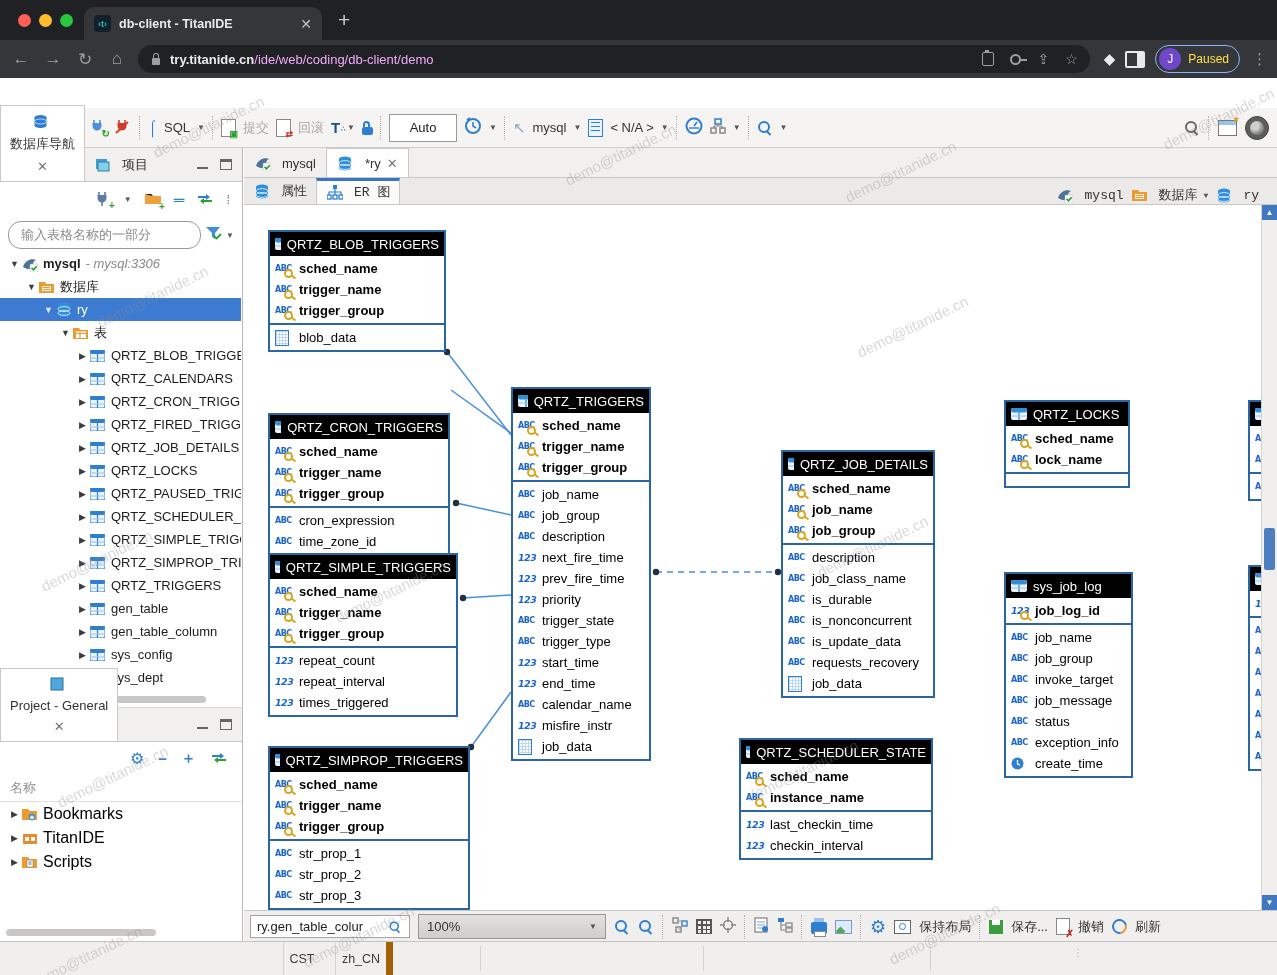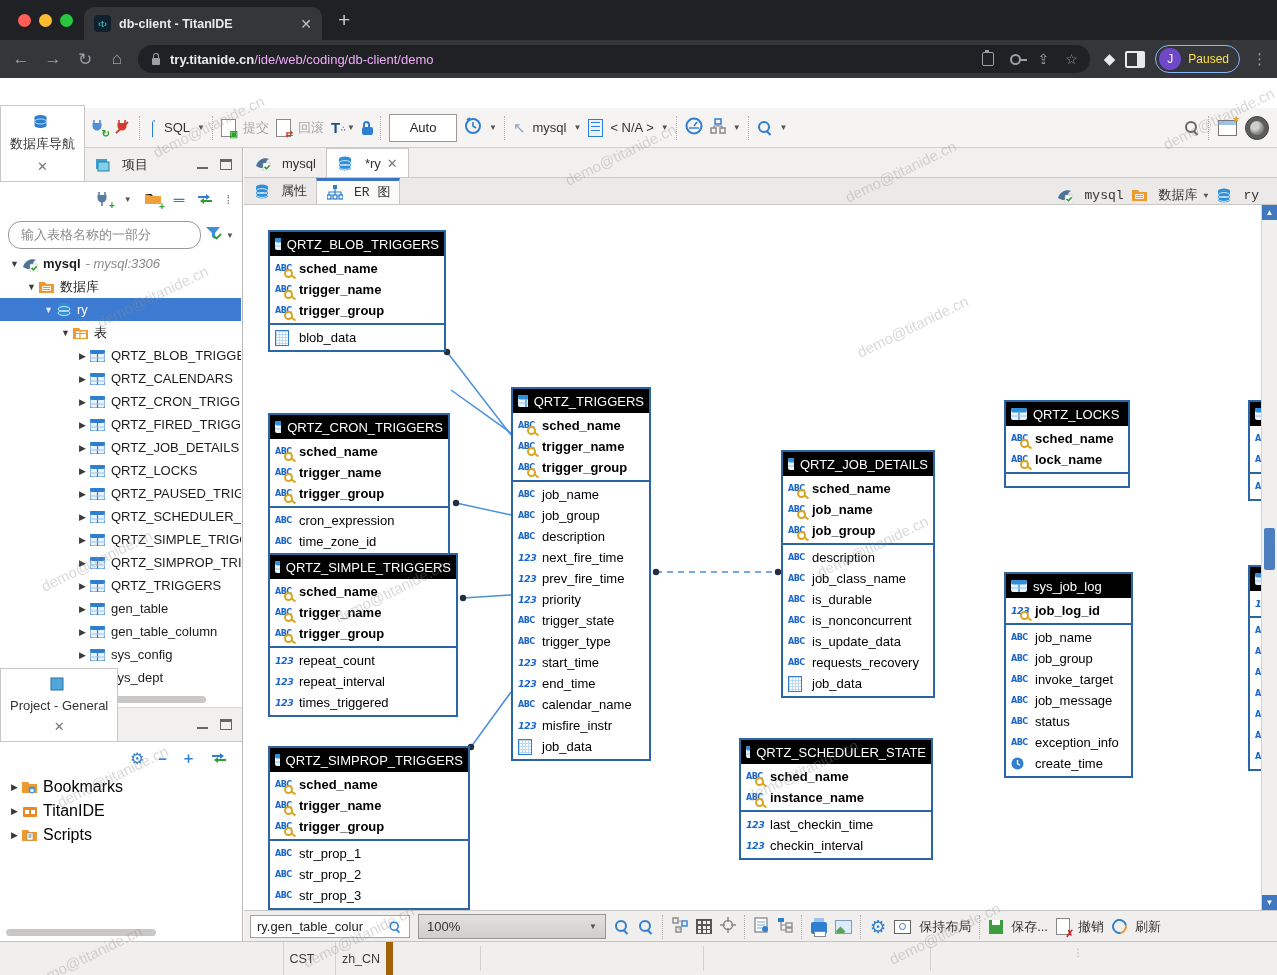--- a/index.html
+++ b/index.html
@@ -626,20 +626,21 @@
       <span class="minusic">−</span>
       <span class="plusic">＋</span>
       <span>
         <svg width="18" height="12">
             <path d="M2 4h10" stroke="#2f7fd0" stroke-width="2"></path>
             <path d="M10 1l4 3-4 3" fill="#2f7fd0"></path>
             <path d="M16 8H6" stroke="#2da12d" stroke-width="2"></path>
             <path d="M8 5L4 8l4 3" fill="#2da12d"></path>
           </svg></span>
     </div>
+    <div class="namehdr">名称</div>
     <div id="projtree">
         <div class="trow" style="height: 24px; padding-left: 8px;">
           <span class="texp">▶</span>
           <span class="tico">
             <svg width="17" height="14">
               <path d="M1 2h6l1.5 2H16v9H1z" fill="#ed9a30"></path>
               <circle cx="11" cy="10" r="3.4" fill="#3f8fd8"></circle>
               <path d="M11 8l.8 1.5 1.7.2-1.2 1.2.3 1.7-1.6-.9-1.6.9.3-1.7-1.2-1.2 1.7-.2z" fill="#fff"></path>
             </svg>
           </span>

